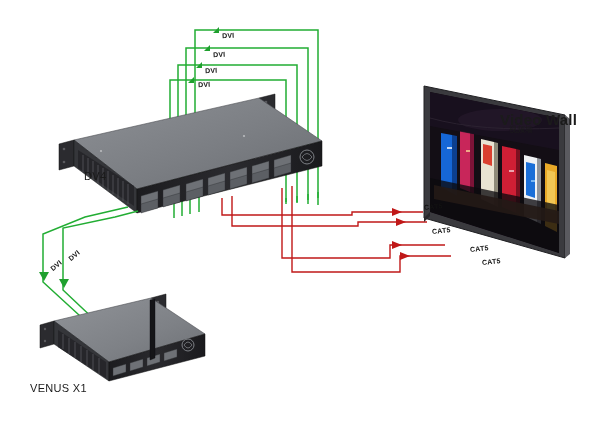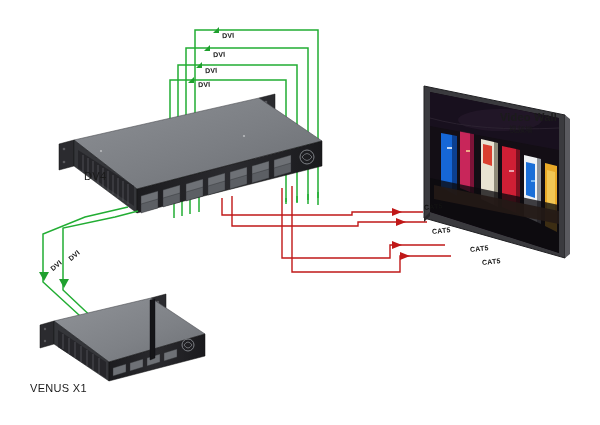--- a/index.html
+++ b/index.html
@@ -1,21 +1,21 @@
 <!DOCTYPE html>
 <html><head>
 <meta charset="utf-8">
 <style>
   html,body{margin:0;padding:0;background:#ffffff;}
   body{width:600px;height:425px;overflow:hidden;font-family:"Liberation Sans",sans-serif;}
   #stage{position:relative;width:600px;height:425px;background:#ffffff;}
   #stage svg{position:absolute;left:0;top:0;width:600px;height:425px;}
   .lbl{position:absolute;white-space:nowrap;color:#111;font-family:"Liberation Sans",sans-serif;}
   .dev-label{font-size:11px;letter-spacing:.3px;color:#1a1a1a;}
-  .vw-title{font-size:11px;font-weight:bold;color:#1b1b1b;letter-spacing:.2px;}
+  .vw-title{font-size:15px;font-weight:bold;color:#1b1b1b;letter-spacing:.2px;}
   .vw-sub{font-size:8px;color:#1b1b1b;}
   .cable-lbl{font-size:7px;color:#121212;font-weight:bold;letter-spacing:.2px;}
 </style>
 </head>
 <body>
 
 <div id="stage">
 
   <svg viewBox="0 0 600 425">
     <defs>

